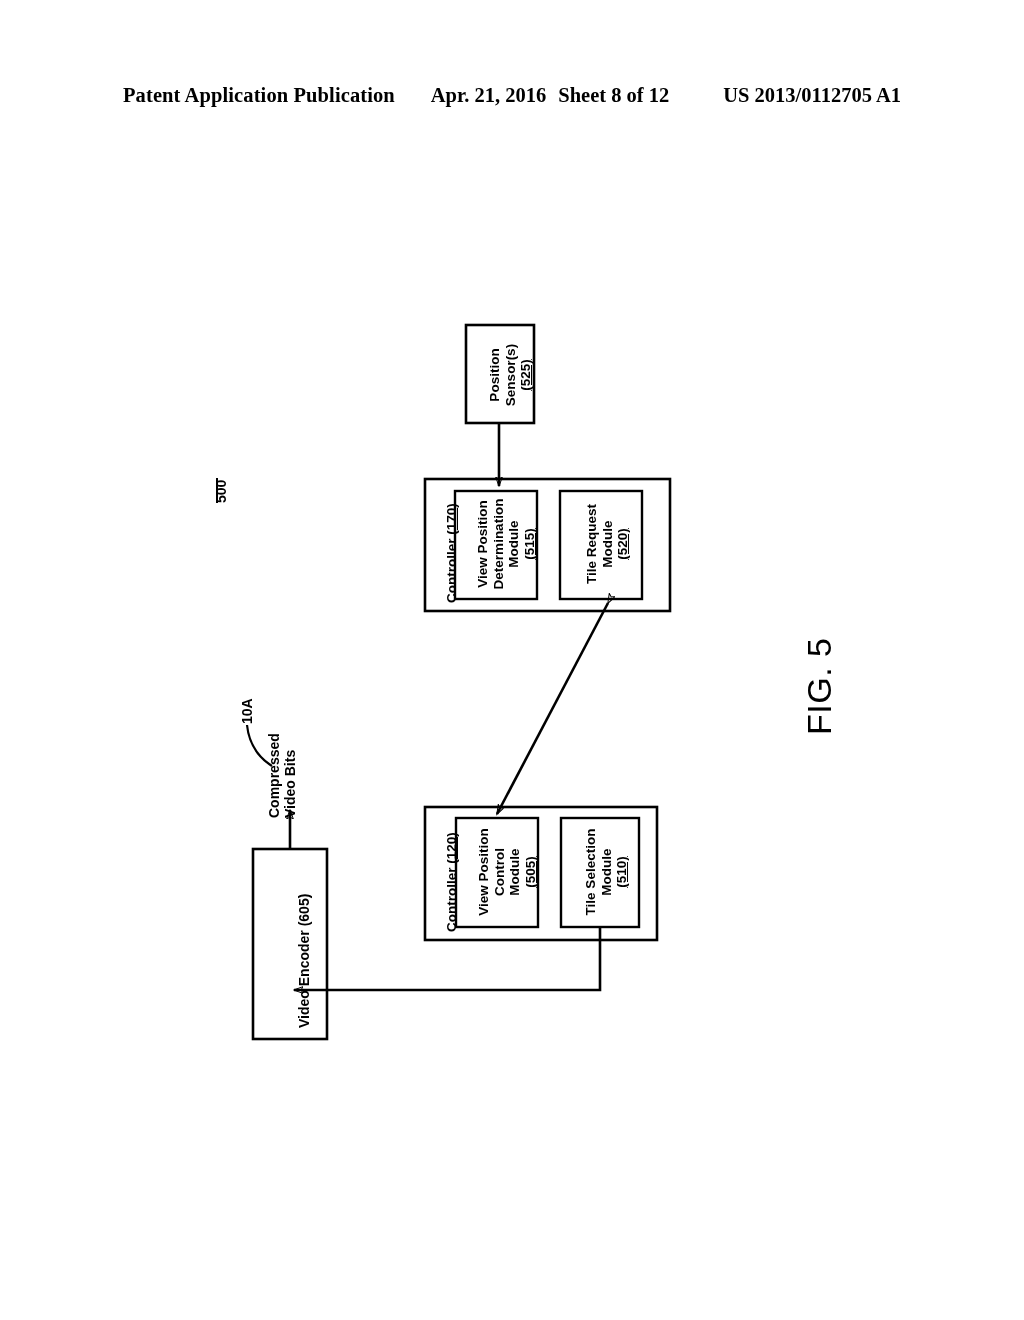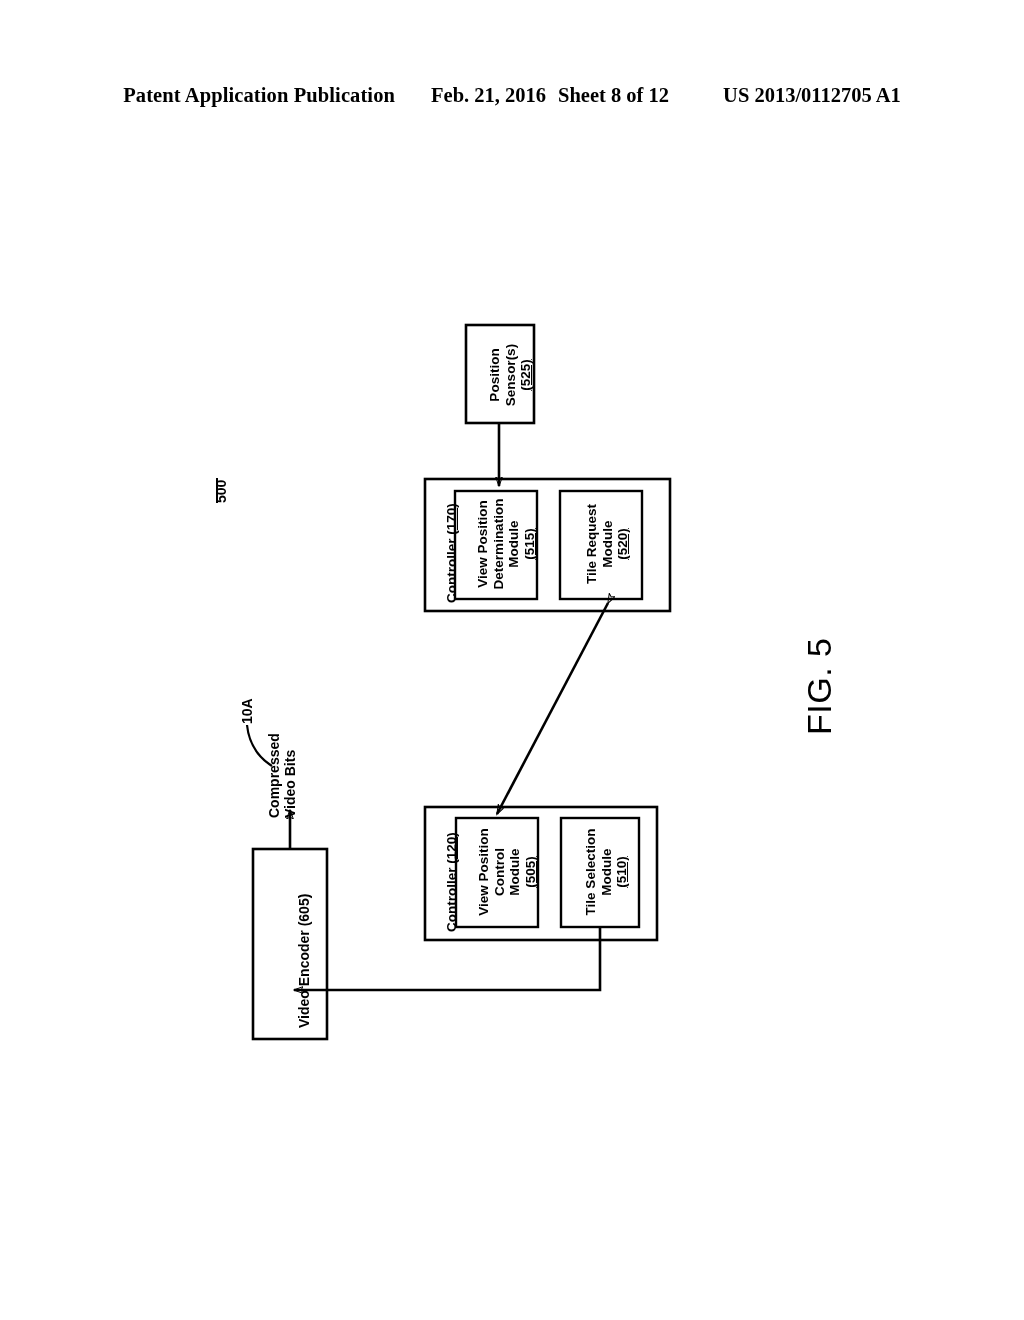--- a/index.html
+++ b/index.html
@@ -78,21 +78,21 @@
   .t-cvb   { font-size: 14px; }
   .t-fig   { font-family: "Liberation Sans", sans-serif; font-weight: normal; font-size: 34px; letter-spacing: 0.5px; }
 </style>
 </head>
 <body>
 
 <div id="page">
 
   <div id="header">
     <span class="h-pub">Patent Application Publication</span>
-    <span class="h-date">Feb. 21, 2016</span>
+    <span class="h-date">Apr. 21, 2016</span>
     <span class="h-sheet">Sheet 8 of 12</span>
     <span class="h-num">US 2013/0112705 A1</span>
   </div>
 
   <svg id="diagram" viewBox="0 0 1024 1320">
     <defs>
       <marker id="ah" markerWidth="11" markerHeight="11" refX="9.2" refY="4" orient="auto" markerUnits="userSpaceOnUse">
         <path d="M0,0.6 L9.6,4 L0,7.4 L2.3,4 Z" fill="#000" stroke="none"></path>
       </marker>
       <marker id="ah2" markerWidth="11" markerHeight="11" refX="9.2" refY="4" orient="auto" markerUnits="userSpaceOnUse">

